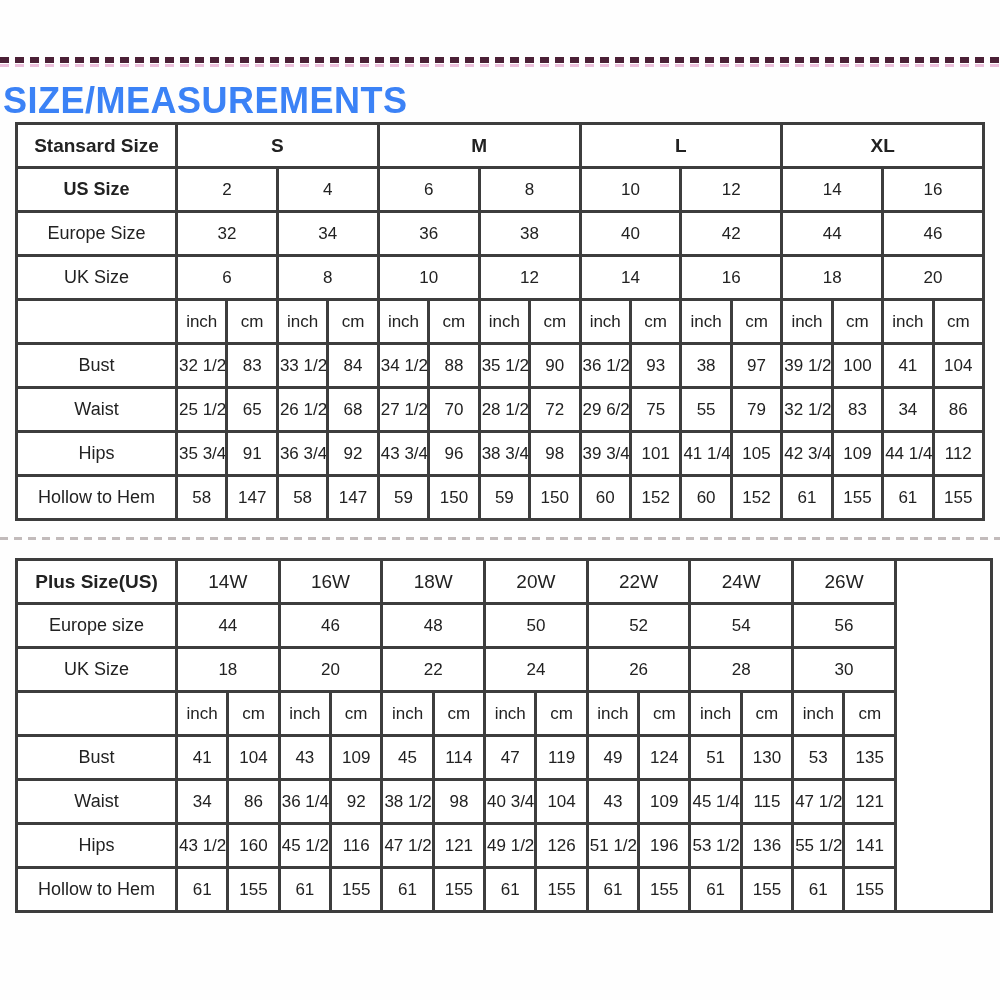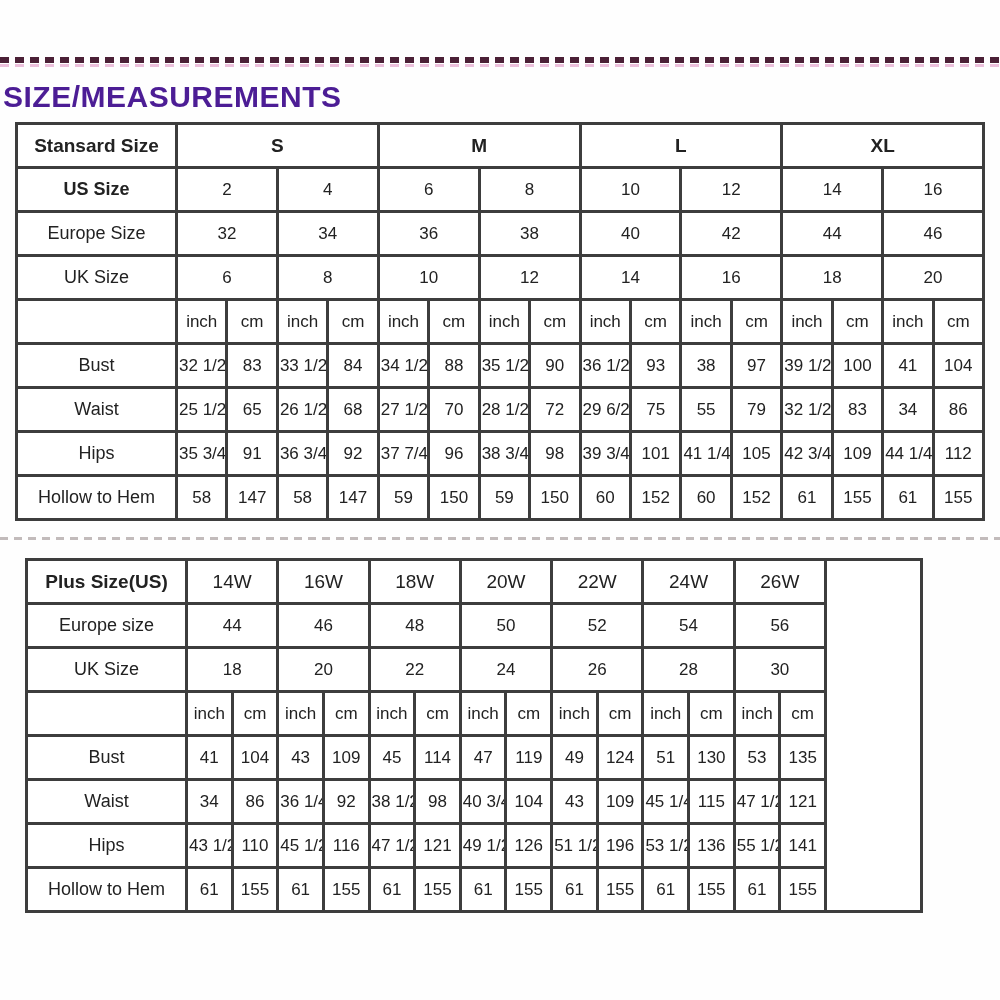--- a/index.html
+++ b/index.html
@@ -24,32 +24,32 @@
     background:repeating-linear-gradient(90deg,rgba(221,140,190,.55) 0 9px,transparent 9px 15px);
   }
   
   .dash-line.mid{
     top:537px;height:3px;
     background:repeating-linear-gradient(90deg,#c2bbbb 0 8px,transparent 8px 14px);
   }
 
   .page-title{
     position:absolute;top:80px;left:3px;
-    font-size:30px;font-weight:bold;letter-spacing:.5px;
-    color:#4c1d95;
+    font-size:36px;font-weight:bold;letter-spacing:.5px;
+    color:#3b82f6;
   }
 
   table.size-table{
     position:absolute;
     border-collapse:collapse;
     table-layout:fixed;
     background:#fff;
   }
   #t1{left:15px;top:122px;width:970px;}
-  #t2{left:25px;top:558px;width:898px;padding-left:38px;}
+  #t2{left:15px;top:558px;width:978px;padding-left:38px;}
   table.size-table td{
     border:3px solid #3d3d3d;
     text-align:center;
     vertical-align:middle;
     height:41px;
     padding:0 1px;
     font-size:17px;
     color:#222;
     overflow:hidden;
     white-space:nowrap;
@@ -188,21 +188,21 @@
           <td>83</td>
           <td>34</td>
           <td>86</td>
         </tr>
         <tr>
           <td class="lbl">Hips</td>
           <td>35 3/4</td>
           <td>91</td>
           <td>36 3/4</td>
           <td>92</td>
-          <td>37 7/4</td>
+          <td>43 3/4</td>
           <td>96</td>
           <td>38 3/4</td>
           <td>98</td>
           <td>39 3/4</td>
           <td>101</td>
           <td>41 1/4</td>
           <td>105</td>
           <td>42 3/4</td>
           <td>109</td>
           <td>44 1/4</td>
@@ -330,21 +330,21 @@
           <td>43</td>
           <td>109</td>
           <td>45 1/4</td>
           <td>115</td>
           <td>47 1/2</td>
           <td>121</td>
         </tr>
         <tr>
           <td class="lbl">Hips</td>
           <td>43 1/2</td>
-          <td>110</td>
+          <td>160</td>
           <td>45 1/2</td>
           <td>116</td>
           <td>47 1/2</td>
           <td>121</td>
           <td>49 1/2</td>
           <td>126</td>
           <td>51 1/2</td>
           <td>196</td>
           <td>53 1/2</td>
           <td>136</td>

